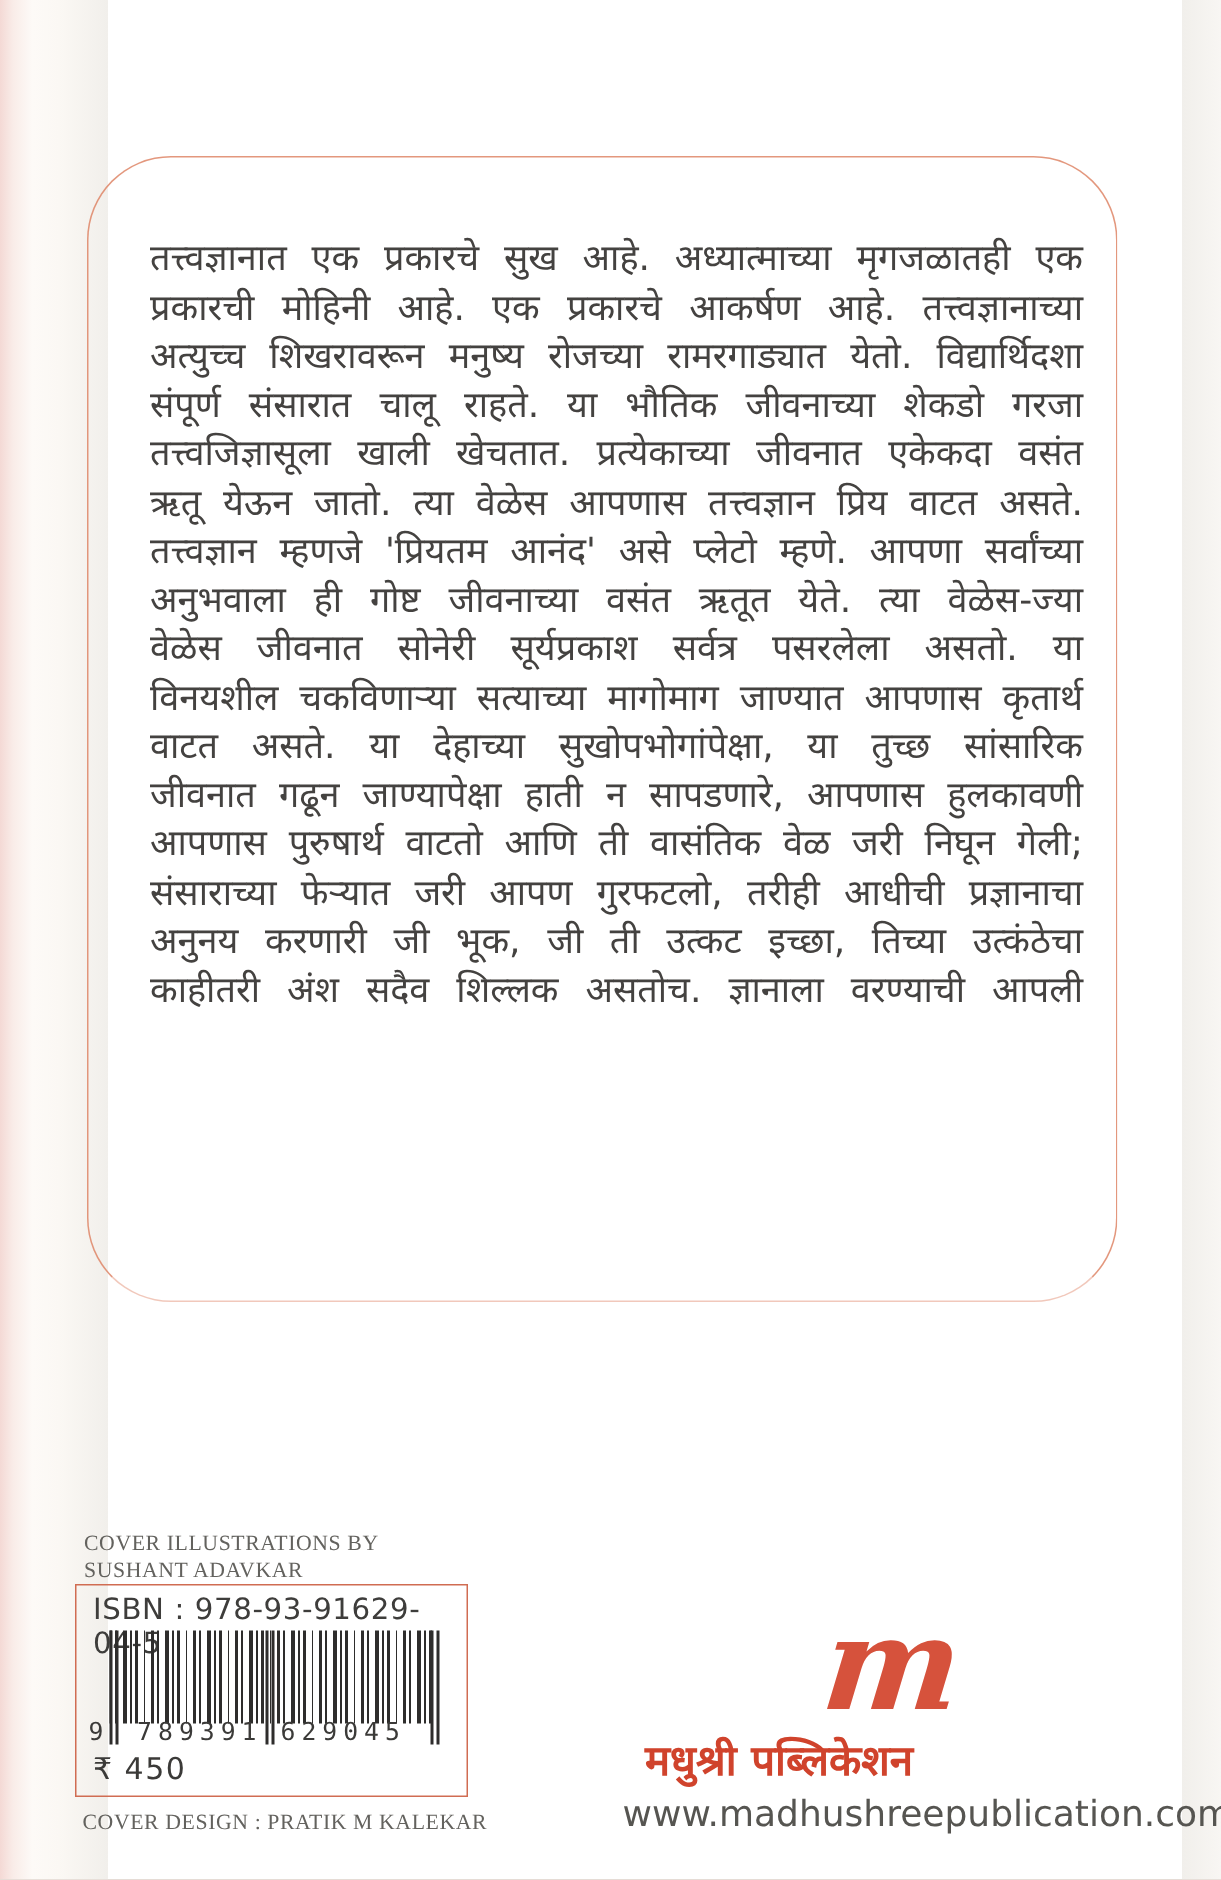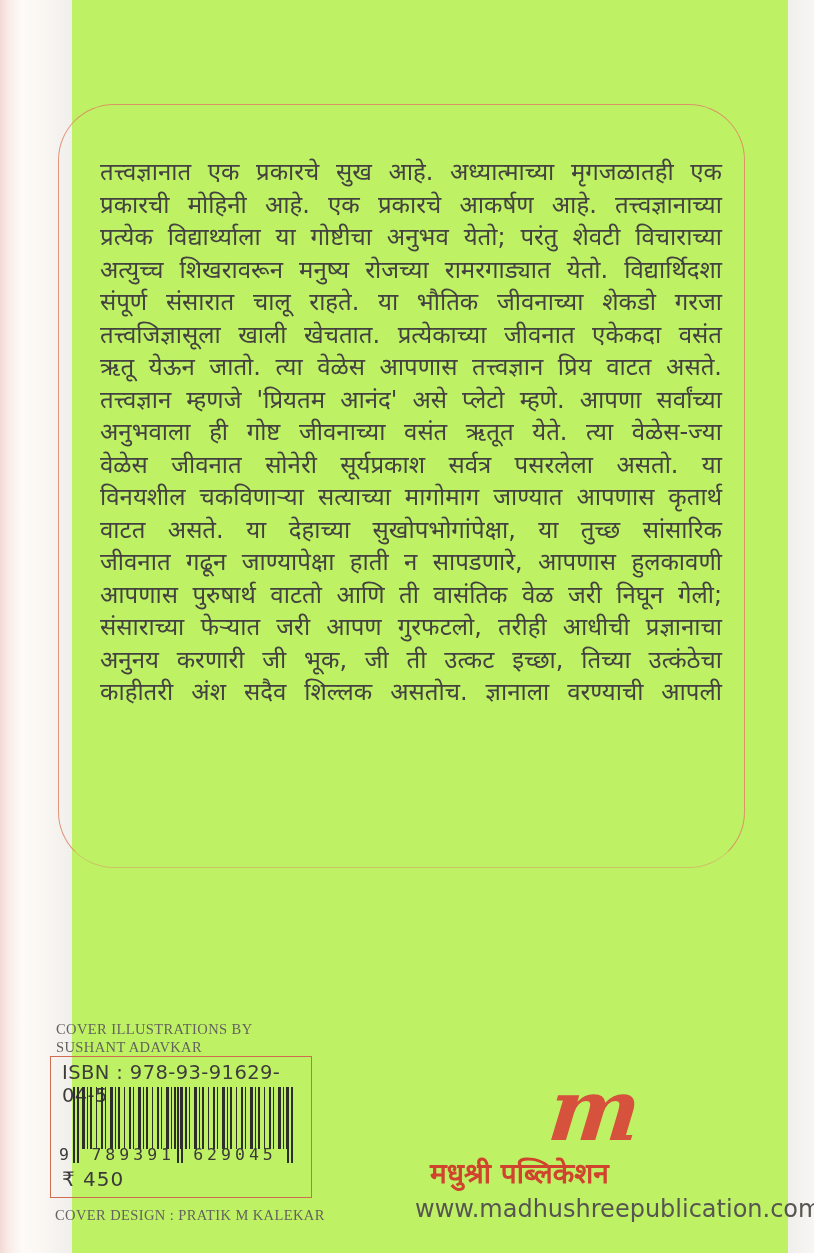--- a/index.html
+++ b/index.html
@@ -1,19 +1,19 @@
 <!DOCTYPE html>
 <html><head>
 <meta charset="utf-8">
 <style>
   html,body{margin:0;padding:0;background:#d8d6d2;}
   .cover{
     position:relative;
     width:814px;height:1253px;
-    background:#bef264;
+    background:#ffffff;
     overflow:hidden;
     font-family:"DejaVu Sans",sans-serif;
     margin:0 auto;
   }
   
   .edge-left{
     position:absolute;left:0;top:0;width:72px;height:1253px;
     background:linear-gradient(90deg,#f4d9d5 0%,#f9ece8 12%,#fdfaf7 30%,#fbf8f4 55%,#f1efeb 100%);
     pointer-events:none;
   }
@@ -82,21 +82,21 @@
   .g1{left:12px;} .g2{left:16px;}
   .g3{left:116px;} .g4{left:120px;}
   .g5{left:226px;} .g6{left:230px;}
   .bc-digit{
     position:absolute;top:58px;
     font-family:"DejaVu Sans Mono",monospace;
     font-size:16.5px;color:#3b3a38;
   }
   .bc-lead{left:-2px;}
   .bc-grp1{left:24px;width:90px;text-align:right;letter-spacing:4px;}
-  .bc-grp2{left:126px;width:96px;text-align:center;letter-spacing:4px;}
+  .bc-grp2{left:126px;width:96px;letter-spacing:4px;}
   .price{
     position:absolute;left:11px;top:110px;
     font-size:20px;color:#3b3a38;letter-spacing:1px;
   }
   
   .logo-m{
     position:absolute;left:490px;top:1062px;width:210px;height:96px;
     text-align:center;
     font-family:"DejaVu Serif",serif;
     font-style:italic;font-weight:bold;
@@ -123,21 +123,20 @@
 <div class="cover">
 
   <div class="edge-left"></div>
   <div class="edge-right"></div>
 
   <div class="text-frame"></div>
 
   <div class="back-text">
     <div class="text-line">तत्त्वज्ञानात एक प्रकारचे सुख आहे. अध्यात्माच्या मृगजळातही एक</div>
     <div class="text-line">प्रकारची मोहिनी आहे. एक प्रकारचे आकर्षण आहे. तत्त्वज्ञानाच्या</div>
-    <div class="text-line">प्रत्येक विद्यार्थ्याला या गोष्टीचा अनुभव येतो; परंतु शेवटी विचाराच्या</div>
     <div class="text-line">अत्युच्च शिखरावरून मनुष्य रोजच्या रामरगाड्यात येतो. विद्यार्थिदशा</div>
     <div class="text-line">संपूर्ण संसारात चालू राहते. या भौतिक जीवनाच्या शेकडो गरजा</div>
     <div class="text-line">तत्त्वजिज्ञासूला खाली खेचतात. प्रत्येकाच्या जीवनात एकेकदा वसंत</div>
     <div class="text-line">ऋतू येऊन जातो. त्या वेळेस आपणास तत्त्वज्ञान प्रिय वाटत असते.</div>
     <div class="text-line">तत्त्वज्ञान म्हणजे 'प्रियतम आनंद' असे प्लेटो म्हणे. आपणा सर्वांच्या</div>
     <div class="text-line">अनुभवाला ही गोष्ट जीवनाच्या वसंत ऋतूत येते. त्या वेळेस-ज्या</div>
     <div class="text-line">वेळेस जीवनात सोनेरी सूर्यप्रकाश सर्वत्र पसरलेला असतो. या</div>
     <div class="text-line">विनयशील चकविणाऱ्या सत्याच्या मागोमाग जाण्यात आपणास कृतार्थ</div>
     <div class="text-line">वाटत असते. या देहाच्या सुखोपभोगांपेक्षा, या तुच्छ सांसारिक</div>
     <div class="text-line">जीवनात गढून जाण्यापेक्षा हाती न सापडणारे, आपणास हुलकावणी</div>

